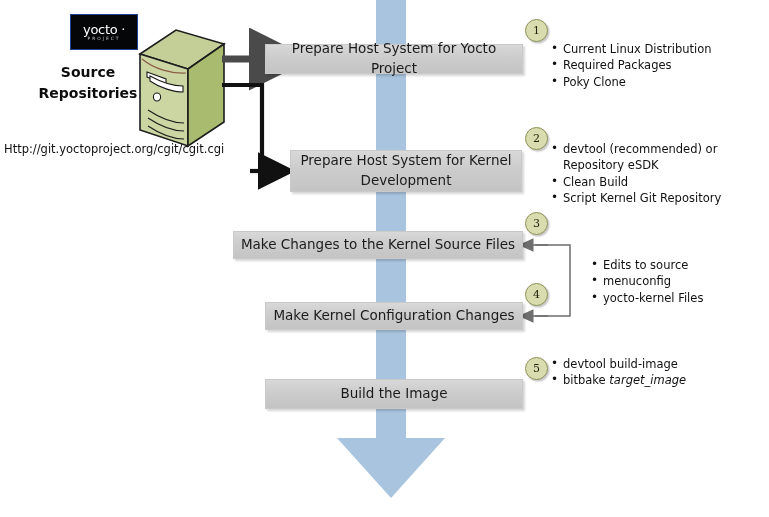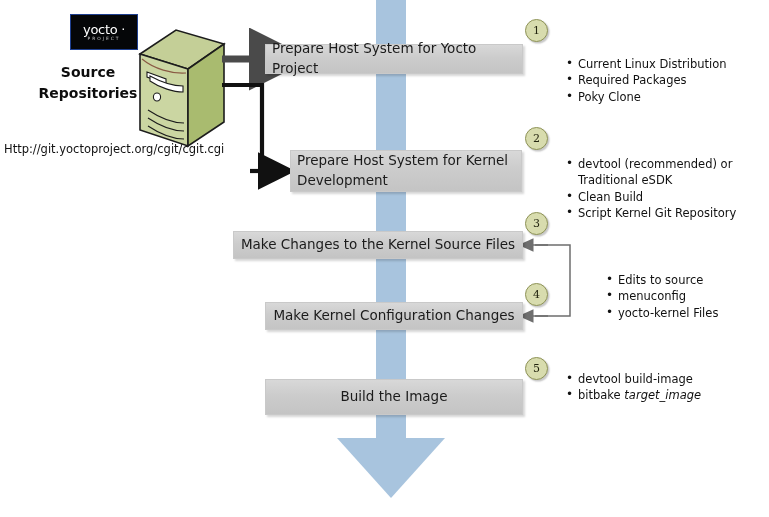--- a/index.html
+++ b/index.html
@@ -40,20 +40,21 @@
   .pbox {
     position: absolute;
     background: linear-gradient(to bottom, #d8d8d8 0%, #cccccc 45%, #c4c4c4 100%);
     border: 1px solid #c9c9c9;
     box-shadow: 2px 2px 2px rgba(0,0,0,0.16);
     color: #1b1b1b;
     font-size: 13.5px;
     display: flex;
     align-items: center;
     justify-content: center;
+    text-align: center;
     line-height: 1.45;
     padding: 0 6px;
   }
 
   
   .circle {
     position: absolute;
     width: 23px; height: 23px;
     border-radius: 50%;
     background: #d8dcae;
@@ -67,21 +68,21 @@
     font-family: "DejaVu Serif", serif;
   }
 
   
   .notes {
     position: absolute;
     font-size: 11.5px;
     color: #111111;
     line-height: 1.42;
   }
-  .notes ul { margin: 16px; padding: 0 0 0 12px; list-style: none; }
+  .notes ul { margin: 1px; padding: 0 0 0 12px; list-style: none; }
   .notes li { position: relative; padding-left: 2px; }
   .notes li::before {
     content: "\2022";
     position: absolute;
     left: -10px;
     top: -1px;
     font-size: 12px;
   }
   .notes li i { font-style: italic; }
 
@@ -203,41 +204,41 @@
       <li>Current Linux Distribution</li>
       <li>Required Packages</li>
       <li>Poky Clone</li>
     </ul>
   </div>
 
   <div class="pbox" style="left:290px; top:150px; width:232px; height:42px;">Prepare Host System for Kernel Development</div>
   <div class="circle" style="left:525px; top:127px;">2</div>
   <div class="notes" style="left:548px; top:140px; width:220px;">
     <ul>
-      <li>devtool (recommended) or Traditional eSDK</li>
+      <li>devtool (recommended) or Repository eSDK</li>
       <li>Clean Build</li>
       <li>Script Kernel Git Repository</li>
     </ul>
   </div>
 
   <div class="pbox" style="left:233px; top:231px; width:290px; height:28px;">Make Changes to the Kernel Source Files</div>
   <div class="circle" style="left:525px; top:212px;">3</div>
 
   <div class="pbox" style="left:265px; top:302px; width:258px; height:28px;">Make Kernel Configuration Changes</div>
   <div class="circle" style="left:525px; top:283px;">4</div>
 
   <div class="notes" style="left:588px; top:256px; width:175px;">
     <ul>
       <li>Edits to source</li>
       <li>menuconfig</li>
       <li>yocto-kernel Files</li>
     </ul>
   </div>
 
-  <div class="pbox" style="left:265px; top:379px; width:258px; height:36px;">Build the Image</div>
+  <div class="pbox" style="left:265px; top:379px; width:258px; height:30px;">Build the Image</div>
   <div class="circle" style="left:525px; top:357px;">5</div>
   <div class="notes" style="left:548px; top:355px; width:215px;">
     <ul>
       <li>devtool build-image</li>
       <li><span>bitbake </span><i>target_image</i></li>
     </ul>
   </div>
 
 </div>
 

